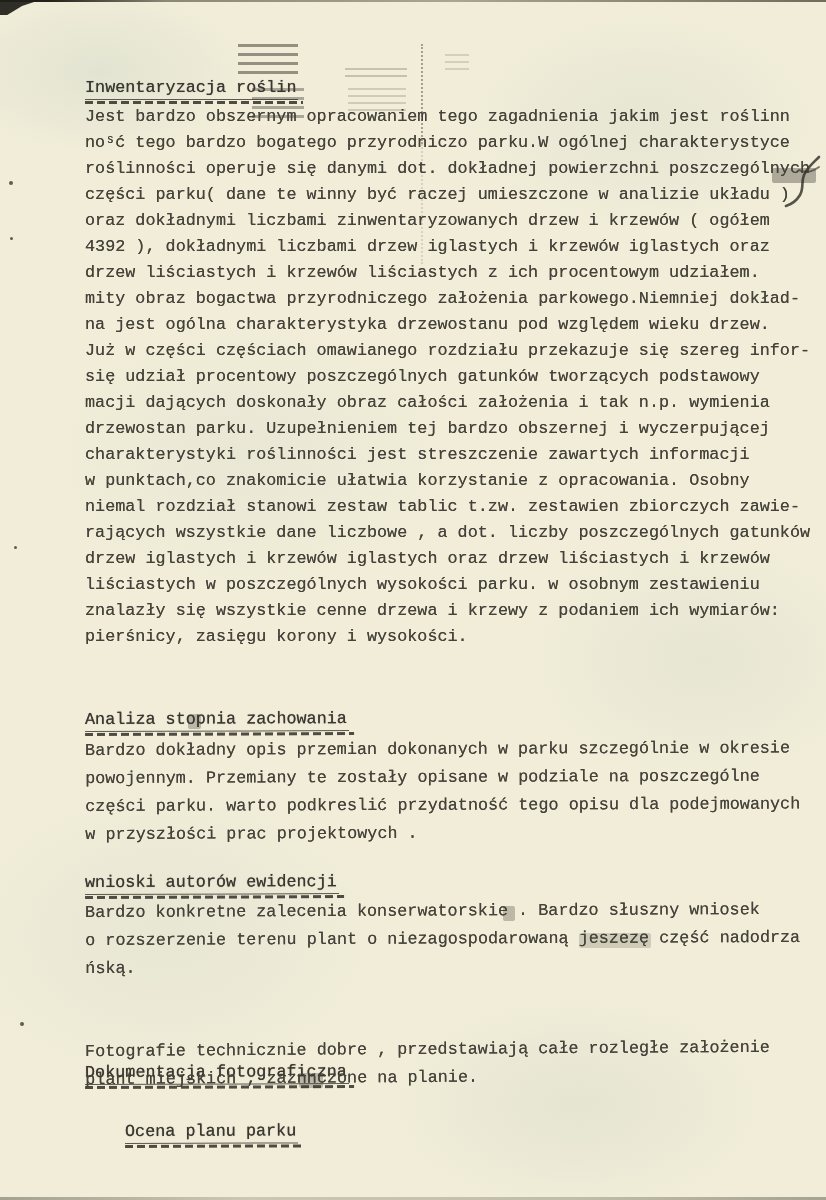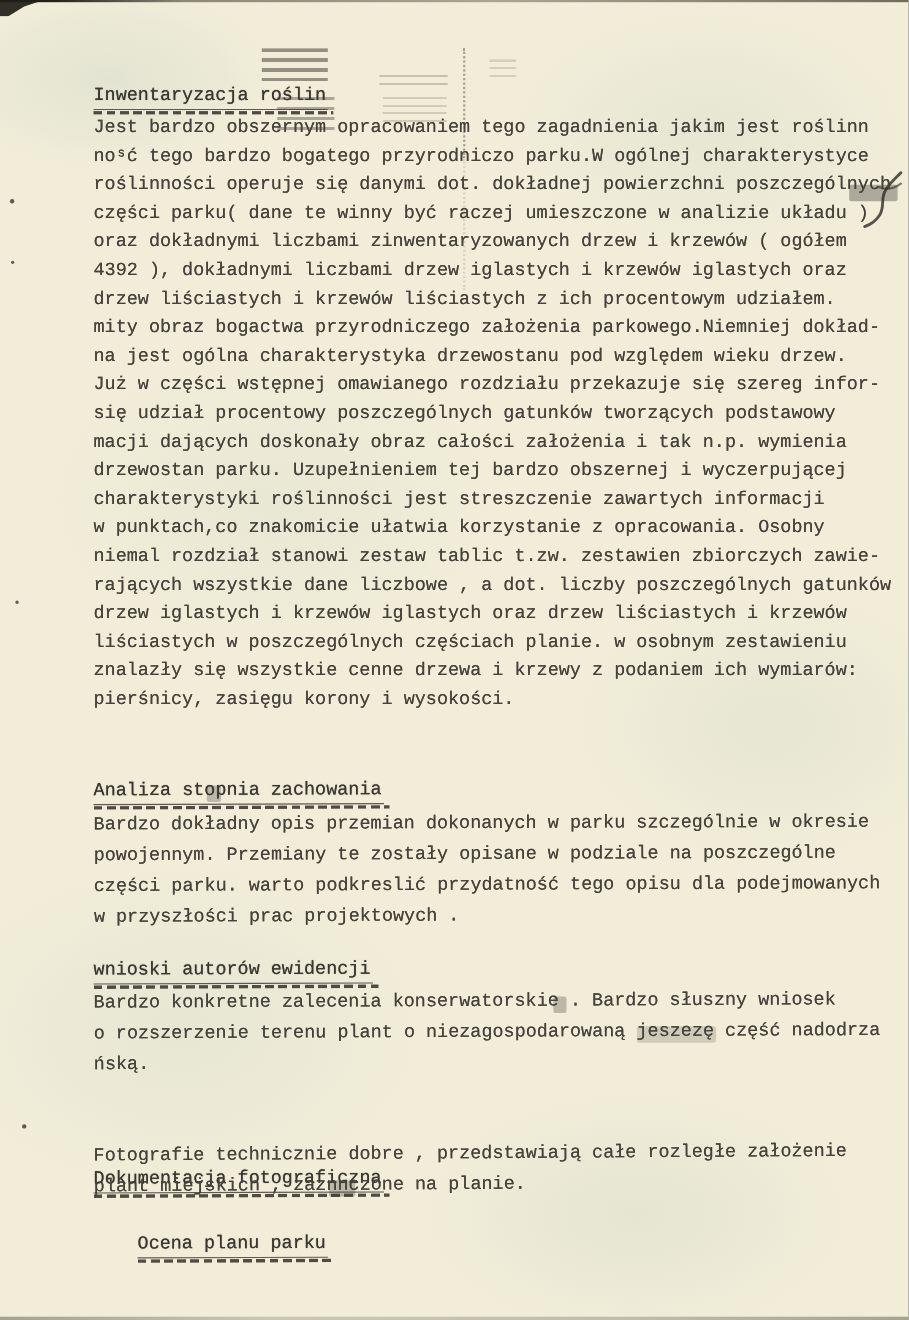--- a/index.html
+++ b/index.html
@@ -86,30 +86,30 @@
   <div class="para lh26" style="top:104px;">
     <div class="line">Jest bardzo obszernym opracowaniem tego zagadnienia jakim jest roślinn</div>
     <div class="line">noˢć tego bardzo bogatego przyrodniczo parku.W ogólnej charakterystyce</div>
     <div class="line">roślinności operuje się danymi dot. dokładnej powierzchni poszczególnych</div>
     <div class="line">części parku( dane te winny być raczej umieszczone w analizie układu )</div>
     <div class="line">oraz dokładnymi liczbami zinwentaryzowanych drzew i krzewów ( ogółem</div>
     <div class="line">4392 ), dokładnymi liczbami drzew iglastych i krzewów iglastych oraz</div>
     <div class="line">drzew liściastych i krzewów liściastych z ich procentowym udziałem.</div>
     <div class="line">mity obraz bogactwa przyrodniczego założenia parkowego.Niemniej dokład-</div>
     <div class="line">na jest ogólna charakterystyka drzewostanu pod względem wieku drzew.</div>
-    <div class="line">Już w części wstępnej omawianego rozdziału przekazuje się szereg infor-</div>
+    <div class="line">Już w części częściach omawianego rozdziału przekazuje się szereg infor-</div>
     <div class="line">się udział procentowy poszczególnych gatunków tworzących podstawowy</div>
     <div class="line">macji dających doskonały obraz całości założenia i tak n.p. wymienia</div>
     <div class="line">drzewostan parku. Uzupełnieniem tej bardzo obszernej i wyczerpującej</div>
     <div class="line">charakterystyki roślinności jest streszczenie zawartych informacji</div>
     <div class="line">w punktach,co znakomicie ułatwia korzystanie z opracowania. Osobny</div>
     <div class="line">niemal rozdział stanowi zestaw tablic t.zw. zestawien zbiorczych zawie-</div>
     <div class="line">rających wszystkie dane liczbowe , a dot. liczby poszczególnych gatunków</div>
     <div class="line">drzew iglastych i krzewów iglastych oraz drzew liściastych i krzewów</div>
-    <div class="line">liściastych w poszczególnych częściach planie. w osobnym zestawieniu</div>
+    <div class="line">liściastych w poszczególnych wysokości parku. w osobnym zestawieniu</div>
     <div class="line">znalazły się wszystkie cenne drzewa i krzewy z podaniem ich wymiarów:</div>
     <div class="line">pierśnicy, zasięgu korony i wysokości.</div>
   </div>
 
   <div class="sec rot-02" style="top:710px;">
     <div class="heading">
       <span class="heading-text">Analiza stopnia zachowania</span>
       <div class="heading-dashes"></div>
     </div>
   </div>

